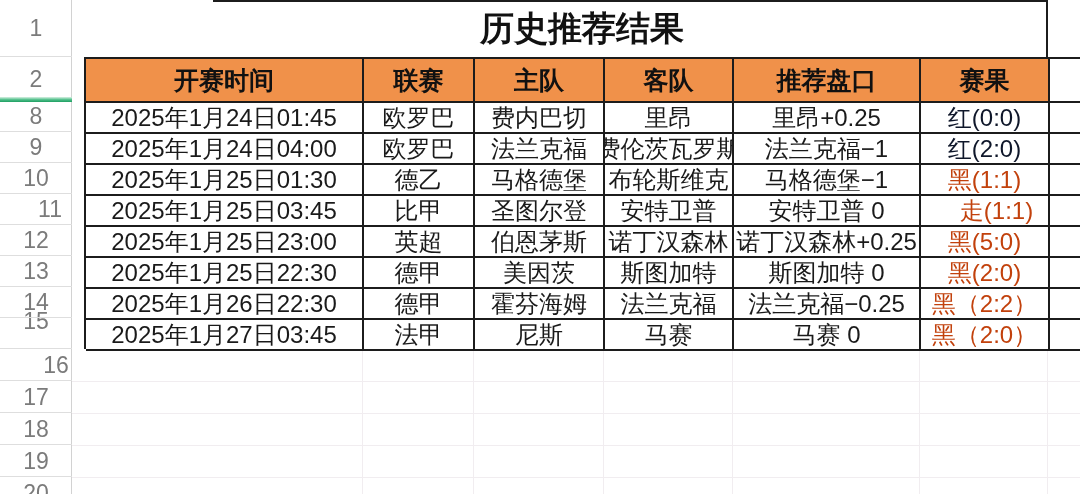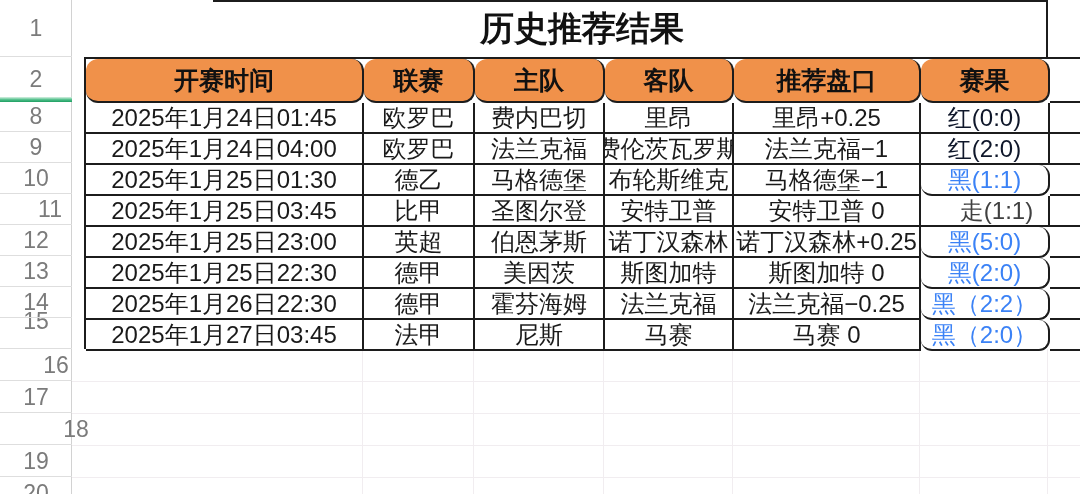--- a/index.html
+++ b/index.html
@@ -34,45 +34,45 @@
     grid-template-columns:278px 111px 130px 129px 187px 129px 32px;
     grid-template-rows:44px repeat(8,31px);
     border-top:2px solid #1c1c1c; border-left:2px solid #1c1c1c;
     box-sizing:border-box;
   }
   .cell{
     box-sizing:border-box; border-right:2px solid #1c1c1c; border-bottom:2px solid #1c1c1c;
     display:flex; align-items:center; justify-content:center;
     font-size:24px; white-space:nowrap; overflow:hidden; background:#fff;
   }
-  .cell.hdr{background:#f0914a; font-weight:bold; font-size:25px; color:#111;border-radius:12px;}
+  .cell.hdr{background:#f0914a; font-weight:bold; font-size:25px; color:#111;}
   .cell.filler{border-right:none; background:#fff;}
   .res-win{color:#0f172a;}
-  .res-loss{color:#3b82f6;border-radius:11px;}
-  .res-push{color:#404040;padding-left:24px;}
+  .res-loss{color:#c2410c;}
+  .res-push{color:#c2410c;padding-left:24px;}
 </style>
 </head>
 <body>
 
 <div class="sheet">
 
   <div class="gutter-vline"></div>
   <div class="rownum" style="top:0;height:57px;line-height:57px;">1</div>
   <div class="rownum" style="top:57px;height:44px;line-height:44px;">2</div>
   <div class="rownum" style="top:101px;height:31px;line-height:31px;">8</div>
   <div class="rownum" style="top:132px;height:31px;line-height:31px;">9</div>
   <div class="rownum" style="top:163px;height:31px;line-height:31px;">10</div>
   <div class="rownum" style="top:194px;height:31px;line-height:31px;margin-left:14px;">11</div>
   <div class="rownum" style="top:225px;height:31px;line-height:31px;">12</div>
   <div class="rownum" style="top:256px;height:31px;line-height:31px;">13</div>
   <div class="rownum" style="top:287px;height:31px;line-height:31px;">14</div>
   <div class="rownum" style="top:306px;height:31px;line-height:31px;">15</div>
   <div class="rownum" style="top:349px;height:32px;line-height:32px;margin-left:20px;">16</div>
   <div class="rownum" style="top:381px;height:32px;line-height:32px;">17</div>
-  <div class="rownum" style="top:413px;height:32px;line-height:32px;padding-left:40px;">18</div>
+  <div class="rownum" style="top:413px;height:32px;line-height:32px;">18</div>
   <div class="rownum" style="top:445px;height:32px;line-height:32px;">19</div>
   <div class="rownum" style="top:477px;height:32px;line-height:32px;">20</div>
 
   <div class="gutter-hline" style="top:56px"></div>
   <div class="gutter-hline" style="top:131px"></div>
   <div class="gutter-hline" style="top:162px"></div>
   <div class="gutter-hline" style="top:193px"></div>
   <div class="gutter-hline" style="top:224px"></div>
   <div class="gutter-hline" style="top:255px"></div>
   <div class="gutter-hline" style="top:286px"></div>

